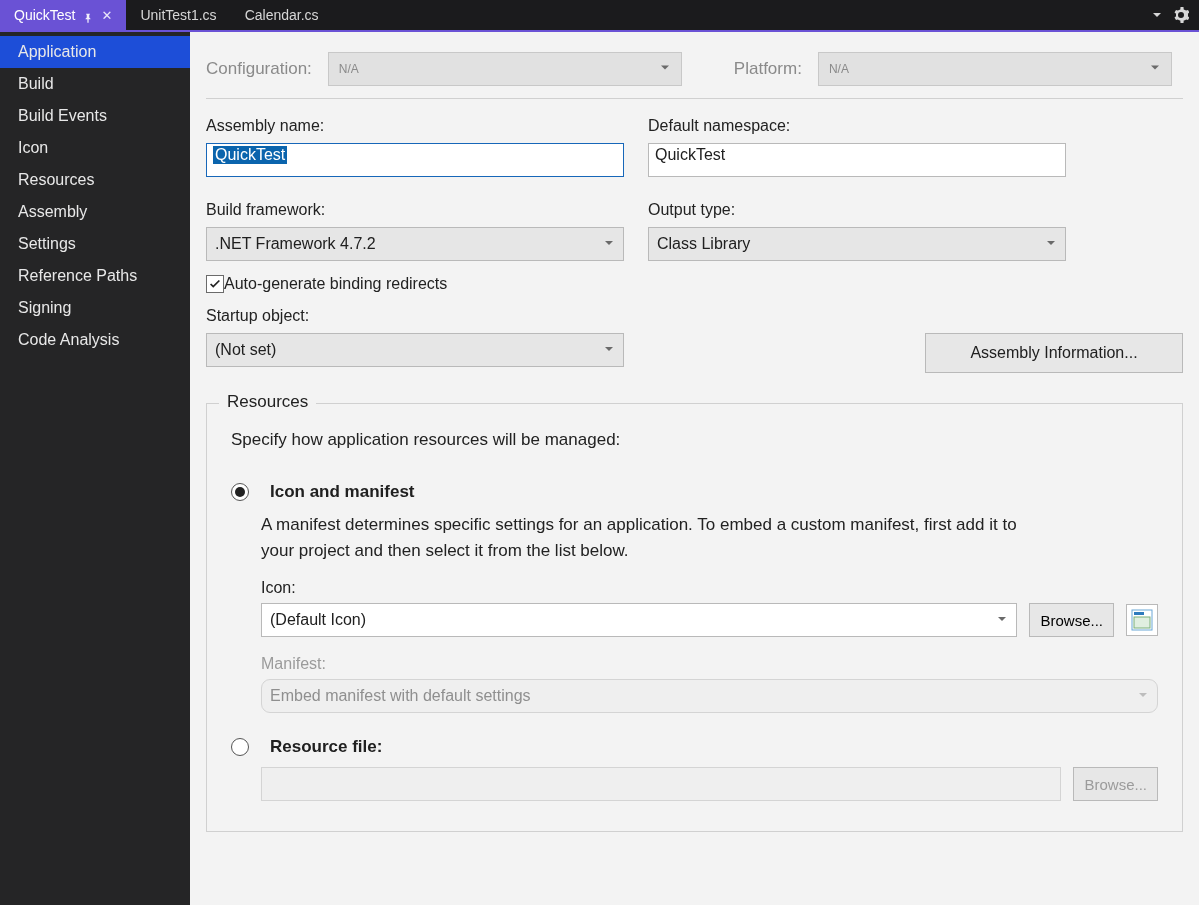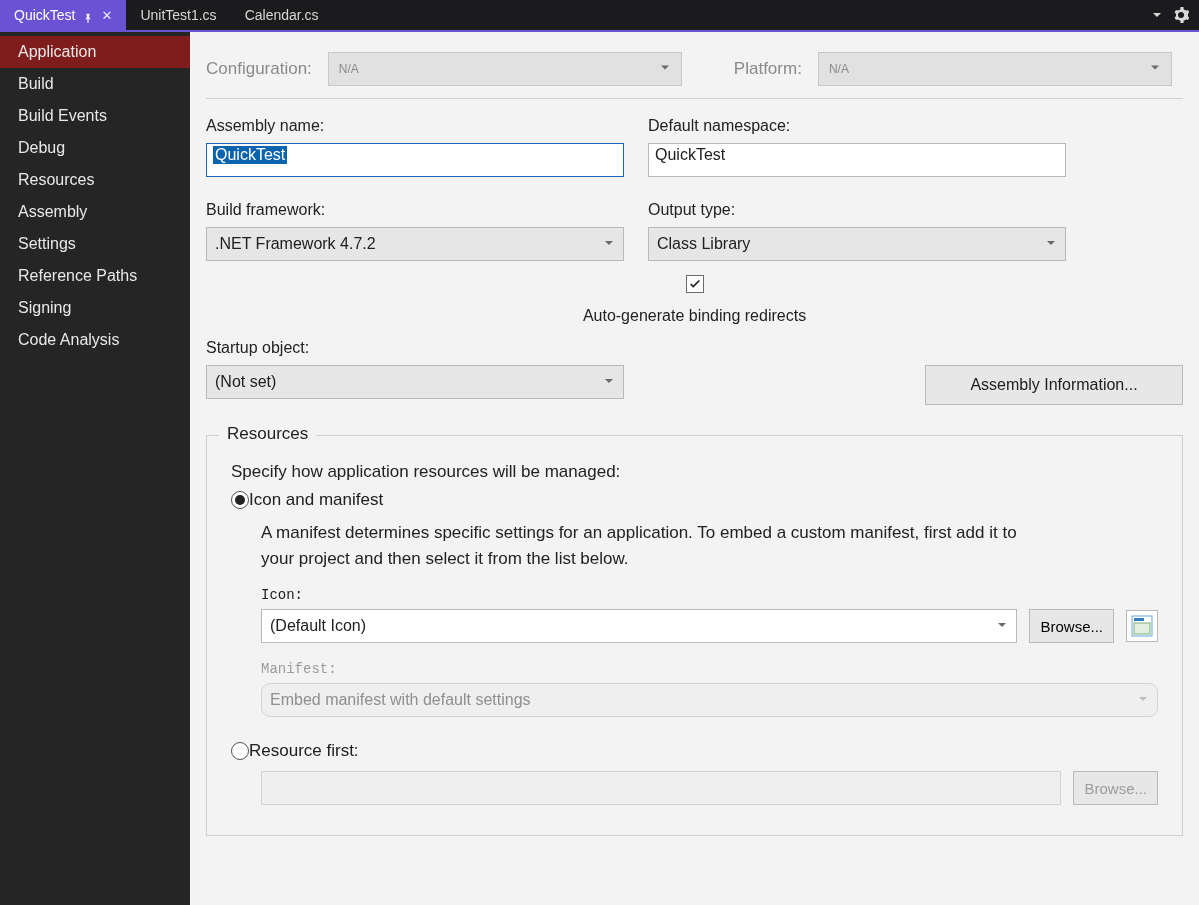--- a/index.html
+++ b/index.html
@@ -14,58 +14,58 @@
   .tab .pin { width:10px; height:10px; opacity:0.9; }
   .tab .close { font-size: 13px; opacity:0.85; }
   .tabbar .spacer { flex:1; }
   .tabbar .chev { display:flex; align-items:center; padding:0 6px; color:#d7d7d7; cursor:pointer;}
   .tabbar .gear { display:flex; align-items:center; padding:0 10px 0 4px; color:#d7d7d7; cursor:pointer;}
 
   
   .main { flex:1; display:flex; overflow:hidden; }
   .sidebar { width: 190px; background:#252526; color:#e8e8e8; padding-top:4px;}
   .sidebar .item { padding: 7px 18px; font-size:16px; cursor:pointer; }
-  .sidebar .item.active { background:#7f1d1d; }
+  .sidebar .item.active { background:#1d4ed8; }
 
   .content { flex:1; background:#f3f3f3; color:#202020; overflow:auto; padding: 0 0 30px 0;}
   .topdrops { display:flex; align-items:center; gap:16px; padding:20px 16px 12px 16px;}
   .toplabel { color:#8a8a8a; font-size:17px;}
   .top-select { height:34px; background:#e1e1e1; border:1px solid #c8c8c8; color:#8a8a8a; padding:0 34px 0 10px; font-size:12px; position:relative; display:flex; align-items:center; cursor:default;}
   .top-select .arrow { position:absolute; right:10px; top:50%; transform:translateY(-50%);}
   .top-select.w1 { width:354px;}
   .top-select.w2 { width:354px;}
   .topdrops .sep { flex:0 0 20px;}
   .hr { height:1px; background:#d0d0d0; margin:0 16px 18px 16px;}
 
   .grid { display:grid; grid-template-columns: 418px 418px; column-gap:24px; row-gap:8px; padding:0 16px;}
   .lbl { font-size:16px; color:#222; }
   .txt { height:34px; border:1px solid #b9b9b9; background:#fff; padding:2px 6px; font-size:16px; outline:none; width:100%; }
   .txt.focus { border:1px solid #1767b9; }
   .txt .seltxt { background:#0a64ad; color:#fff; padding:0 2px; display:inline-block;}
   .sel { height:34px; border:1px solid #b9b9b9; background:#e6e6e6; padding:0 38px 0 8px; font-size:16px; position:relative; display:flex; align-items:center; cursor:pointer;}
   .sel .arrow { position:absolute; right:8px; top:50%; transform:translateY(-50%);}
   .sel.white { background:#fff; }
   .sel.disabled { background:#efefef; color:#8f8f8f; border-color:#d4d4d4; cursor:default;border-radius:9px;}
-  .chk-row { display:flex; align-items:center; gap:14px; padding:14px 16px 2px 16px;flex-direction:column;}
+  .chk-row { display:flex; align-items:center; gap:0; padding:14px 16px 2px 16px;}
   .chk { width:18px; height:18px; border:1px solid #6b6b6b; background:#fff; display:flex; align-items:center; justify-content:center; cursor:pointer;}
   .chk svg { width:14px; height:14px; }
 
   .section-startup { padding:12px 16px 0 16px; display:grid; grid-template-columns: 418px 1fr 258px; column-gap:24px; row-gap:8px; align-items:start;}
   .btn { height:40px; border:1px solid #b9b9b9; background:#e7e7e7; font-size:16px; cursor:pointer; display:flex; align-items:center; justify-content:center;}
 
   .fieldset { margin:30px 16px 0 16px; border:1px solid #d0d0d0; padding:26px 24px 30px 24px; position:relative;}
   .fieldset .legend { position:absolute; top:-12px; left:12px; background:#f3f3f3; padding:0 8px; font-size:17px; color:#222;}
-  .desc { font-size:17px; color:#222; margin-bottom:8px;}
-  .radio-row { display:flex; align-items:center; gap:0; margin-bottom:10px;}
+  .desc { font-size:17px; color:#222; margin-bottom:32px;}
+  .radio-row { display:flex; align-items:center; gap:21px; margin-bottom:10px;font-weight:bold;}
   .radio { width:18px; height:18px; border:1px solid #555; border-radius:50%; display:flex; align-items:center; justify-content:center; cursor:pointer; background:#fff;}
   .radio .dot { width:10px; height:10px; border-radius:50%; background:#222;}
   .radio-lbl { font-size:17px;}
   .subdesc { font-size:17px; color:#222; margin:4px 0 16px 30px; max-width:780px; line-height:1.5;}
   .subgroup { margin-left:30px; }
-  .sublabel { font-size:14px; margin-bottom:6px;font-family:Liberation Mono, monospace;}
+  .sublabel { font-size:16px; margin-bottom:6px;}
   .sublabel.disabled { color:#9b9b9b;}
   .row-icon { display:flex; align-items:center; gap:12px;}
   .row-icon .sel { flex:1;}
   .smallbtn { height:34px; padding:0 10px; border:1px solid #b9b9b9; background:#e7e7e7; font-size:15px; cursor:pointer;}
   .smallbtn.disabled { color:#9b9b9b; cursor:default;}
   .iconprev { width:32px; height:32px; border:1px solid #b9b9b9; background:#fff; display:flex; align-items:center; justify-content:center;}
   .txt.disabled { background:#efefef; color:#8f8f8f; border-color:#d4d4d4;}
 
   .arrow svg { width:12px; height:12px; fill:#6a6a6a;}
 </style>
@@ -100,21 +100,21 @@
       </svg>
   </div>
 </div>
 
 <div class="main">
 
   <div class="sidebar">
     <div class="item active">Application</div>
     <div class="item">Build</div>
     <div class="item">Build Events</div>
-    <div class="item">Debug</div>
+    <div class="item">Icon</div>
     <div class="item">Resources</div>
     <div class="item">Assembly</div>
     <div class="item">Settings</div>
     <div class="item">Reference Paths</div>
     <div class="item">Signing</div>
     <div class="item">Code Analysis</div>
   </div>
 
   <div class="content">
     <div class="topdrops">
@@ -228,21 +228,21 @@
           <span>Embed manifest with default settings</span>
           <span class="arrow"><svg viewBox="0 0 12 12">
                 <path fill="#bdbdbd" d="M2 4l4 4 4-4z"></path>
               </svg></span>
         </div>
       </div>
 
       <div style="height:24px;"></div>
       <div class="radio-row">
         <div class="radio"></div>
-        <span class="radio-lbl">Resource first:</span>
+        <span class="radio-lbl">Resource file:</span>
       </div>
       <div class="subgroup">
         <div class="row-icon" style="margin-top:8px;">
           <div class="txt disabled" style="flex:1;height:34px;"></div>
           <button class="smallbtn disabled">Browse...</button>
         </div>
       </div>
     </div>
   </div>
 </div>

